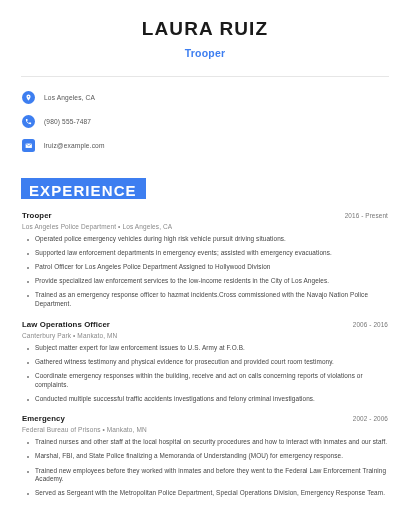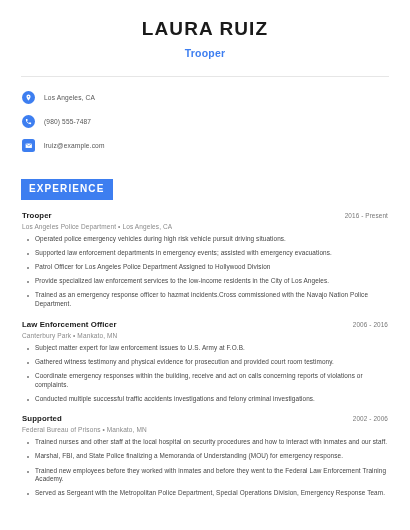--- a/index.html
+++ b/index.html
@@ -69,24 +69,24 @@
     font-size: 6.6px;
     color: #555555;
     letter-spacing: .15px;
   }
 
   
   .section-badge {
     display: inline-block;
     background: #3d7ef0;
     color: #ffffff;
-    font-size: 10px;
+    font-size: 15px;
     font-weight: bold;
     letter-spacing: 1.1px;
-    padding: 4px 9px 6px 8px;
+    padding: 4px 9px 0 8px;
     margin-left: 3px;
   }
   .experience-wrap { margin-top: 22px; }
 
   
   .job { margin-top: 11px; padding-left: 4px; padding-right: 4px; }
   .job-head {
     display: flex;
     justify-content: space-between;
     align-items: baseline;
@@ -202,21 +202,21 @@
         </div>
         <div class="bullet">
           <span class="bullet-dot"></span>
           <span class="bullet-text">Trained as an emergency response officer to hazmat incidents.Cross commissioned with the Navajo Nation Police Department.</span>
         </div>
       </div>
     </div>
 
     <div class="job">
       <div class="job-head">
-        <span class="job-role">Law Enforcement Officer</span>
+        <span class="job-role">Law Operations Officer</span>
         <span class="job-dates">2006 - 2016</span>
       </div>
       <div class="job-sub">Canterbury Park  •  Mankato, MN</div>
       <div class="bullets">
         <div class="bullet">
           <span class="bullet-dot"></span>
           <span class="bullet-text">Subject matter expert for law enforcement issues to U.S. Army at F.O.B.</span>
         </div>
         <div class="bullet">
           <span class="bullet-dot"></span>
@@ -228,21 +228,21 @@
         </div>
         <div class="bullet">
           <span class="bullet-dot"></span>
           <span class="bullet-text">Conducted multiple successful traffic accidents investigations and felony criminal investigations.</span>
         </div>
       </div>
     </div>
 
     <div class="job">
       <div class="job-head">
-        <span class="job-role">Supported</span>
+        <span class="job-role">Emergency</span>
         <span class="job-dates">2002 - 2006</span>
       </div>
       <div class="job-sub">Federal Bureau of Prisons  •  Mankato, MN</div>
       <div class="bullets">
         <div class="bullet">
           <span class="bullet-dot"></span>
           <span class="bullet-text">Trained nurses and other staff at the local hospital on security procedures and how to interact with inmates and our staff.</span>
         </div>
         <div class="bullet">
           <span class="bullet-dot"></span>

